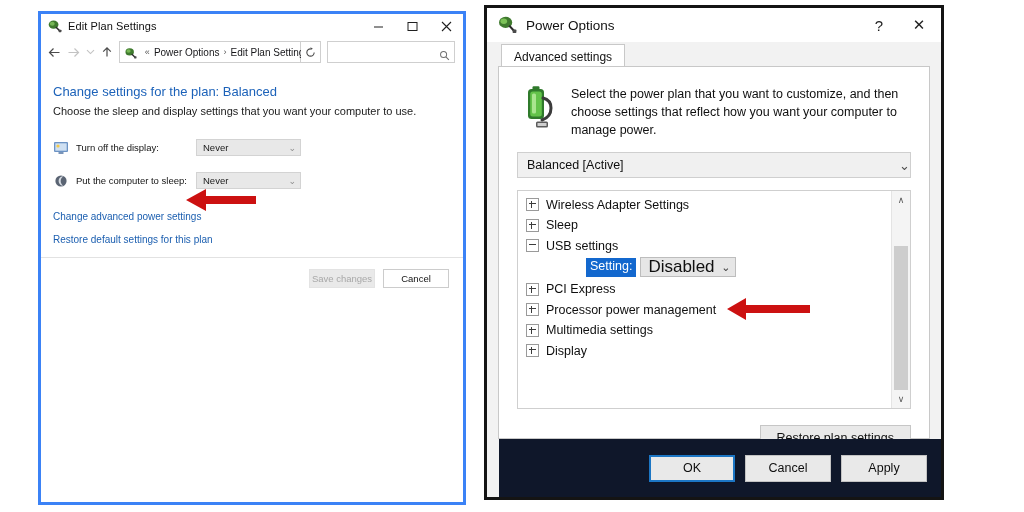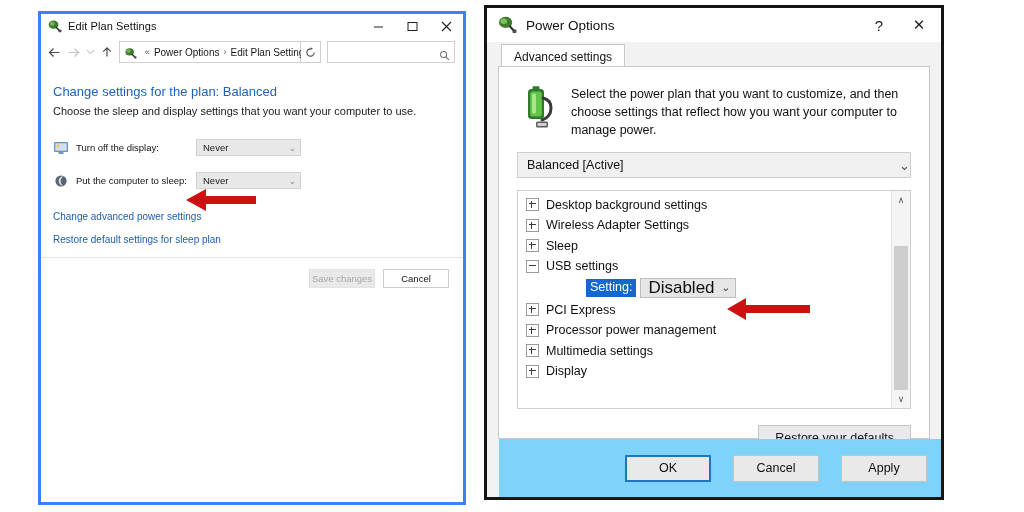--- a/index.html
+++ b/index.html
@@ -408,25 +408,25 @@
     color: #101010;
     display: flex; align-items: center; justify-content: center;
     padding: 0 16px;
     box-sizing: border-box;
     font-family: "Liberation Sans", sans-serif;
   }
   .rw-footer {
     position: absolute;
     left: 12px; right: 0; bottom: 0;
     height: 58px;
-    background: #7dd3fc;
+    background: #0f172a;
     display: flex;
     align-items: center;
     justify-content: flex-end;
-    gap: 22px;
+    gap: 10px;
     padding-right: 14px;
     box-sizing: border-box;
   }
   .btn3 {
     width: 86px; height: 27px;
     border: 1px solid #c3c3c3;
     background: #e9e9e9;
     font-size: 12.5px;
     color: #0f0f0f;
     display: flex; align-items: center; justify-content: center;
@@ -559,21 +559,21 @@
         </span>
         <span class="setting-label">Put the computer to sleep:</span>
         <div class="combo">
           <span class="combo-value">Never</span>
           <span class="combo-caret">⌄</span>
         </div>
       </div>
 
       <div class="link-list">
         <a class="lw-link" href="#">Change advanced power settings</a>
-        <a class="lw-link" href="#">Restore default settings for sleep plan</a>
+        <a class="lw-link" href="#">Restore default settings for this plan</a>
       </div>
 
       <div class="lw-divider"></div>
 
       <div class="lw-buttonrow">
         <div class="btn disabled">Save changes</div>
         <div class="btn">Cancel</div>
       </div>
     </div>
   </div>
@@ -621,24 +621,20 @@
       </div>
 
       <div class="plan-combo">
         <span class="combo-value">Balanced [Active]</span>
         <span class="combo-caret">⌄</span>
       </div>
 
       <div class="tree-wrap">
         <div class="tree-list">
 
-          <div class="tree-row level1">
-            <span class="expander plus"></span>
-            <span>Desktop background settings</span>
-          </div>
 
           <div class="tree-row level1">
             <span class="expander plus"></span>
             <span>Wireless Adapter Settings</span>
           </div>
 
           <div class="tree-row level1">
             <span class="expander plus"></span>
             <span>Sleep</span>
           </div>
@@ -680,21 +676,21 @@
         </div>
 
         <div class="tree-scrollbar">
           <div class="sb-arrow up">∧</div>
           <div class="sb-thumb"></div>
           <div class="sb-arrow down">∨</div>
         </div>
       </div>
 
       <div class="restore-row">
-        <div class="btn2">Restore your defaults</div>
+        <div class="btn2">Restore plan settings</div>
       </div>
     </div>
 
     <div class="rw-footer">
       <div class="btn3 default">OK</div>
       <div class="btn3">Cancel</div>
       <div class="btn3">Apply</div>
     </div>
   </div>
 

